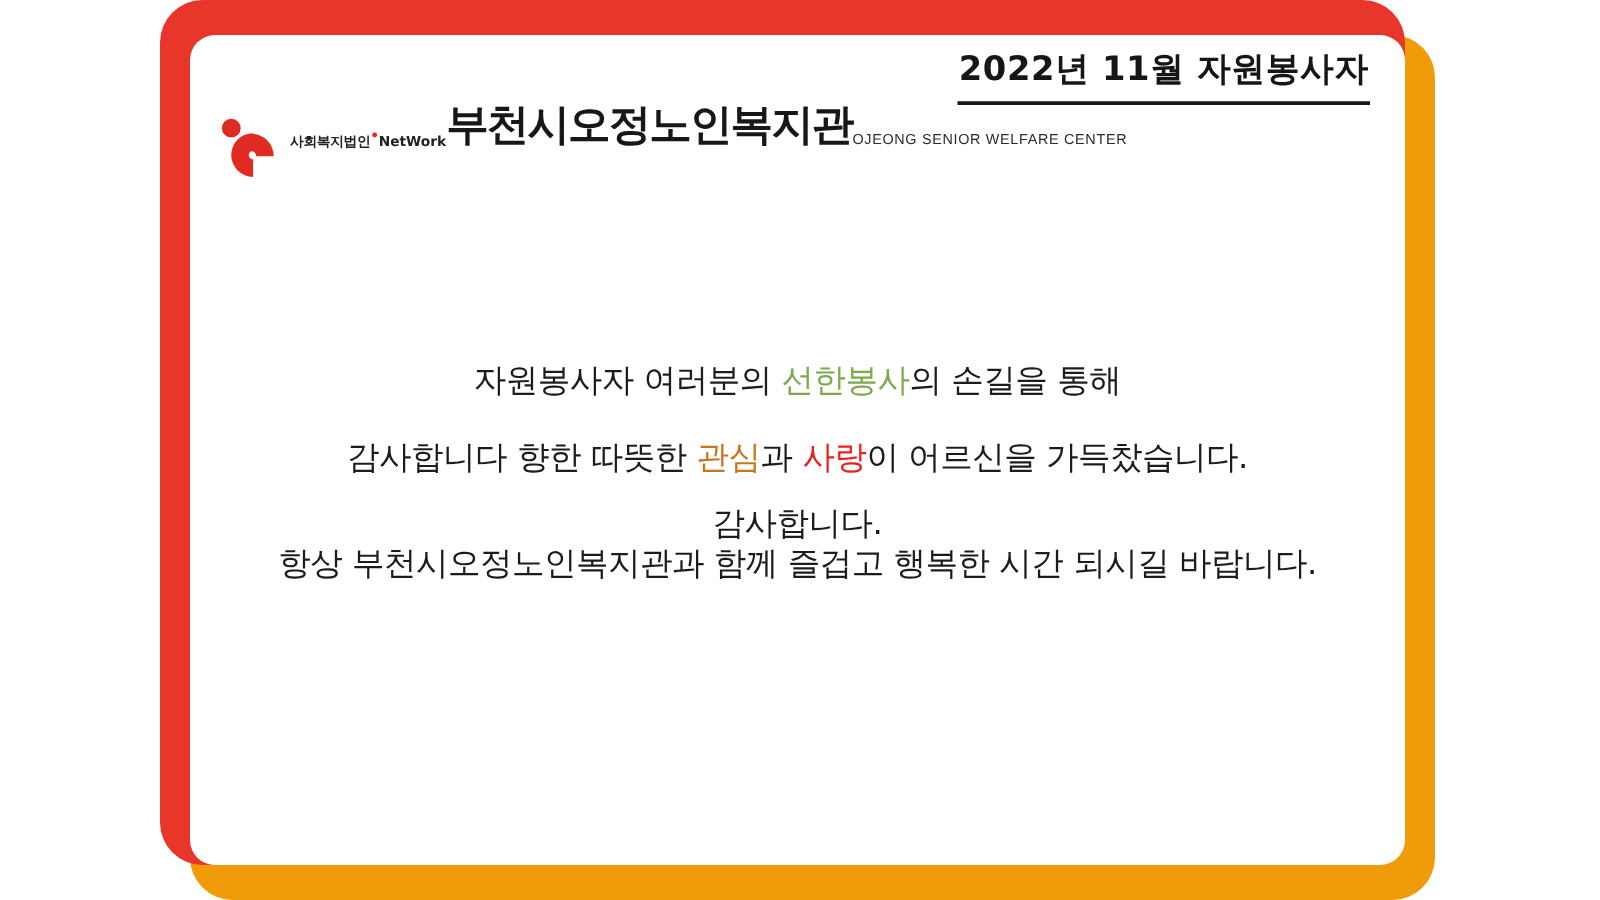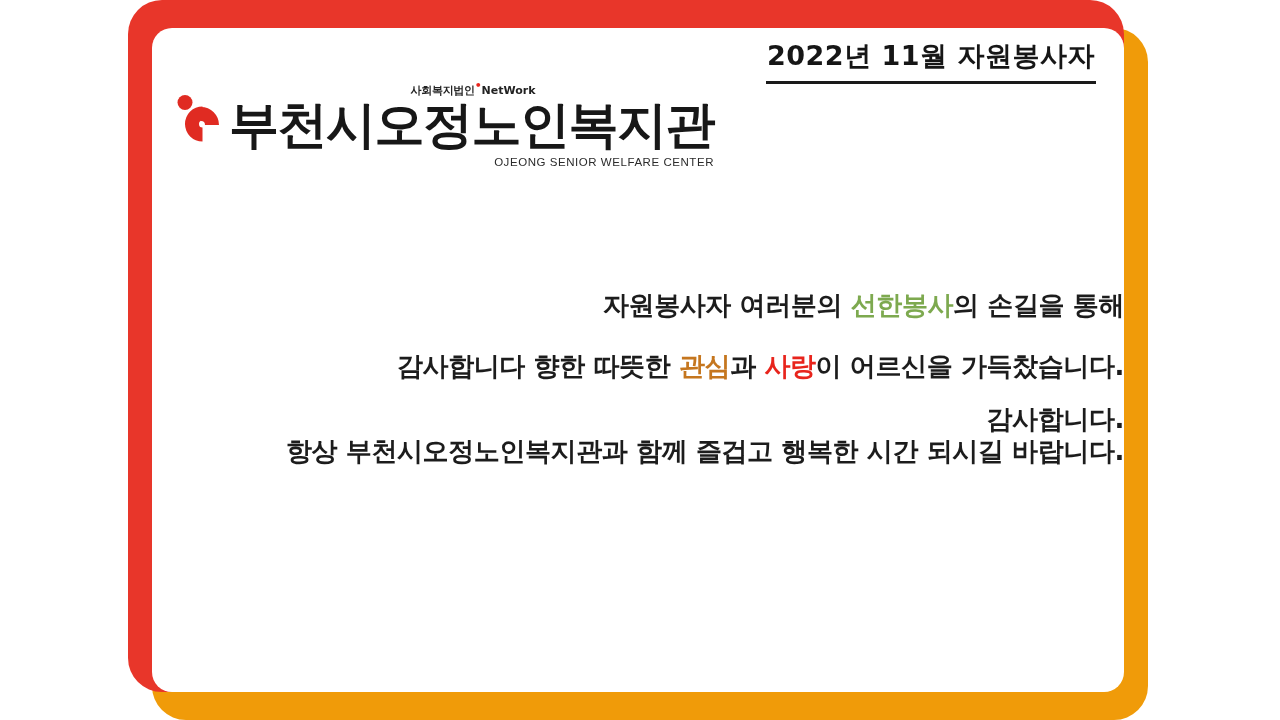--- a/index.html
+++ b/index.html
@@ -88,22 +88,22 @@
   }
   .logo-mark {
     width: 46px;
     height: 48px;
     margin-top: 14px;
     flex: 0 0 auto;
   }
   .logo-text {
     margin-left: 9px;
     display: flex;
-    flex-direction: column;
-    align-items: center;
+    flex-direction: row;
+    align-items: flex-end;
   }
   .logo-tagline {
     font-family: "DejaVu Sans", "Liberation Sans", sans-serif;
     font-size: 11px;
     font-weight: 700;
     color: #222222;
     letter-spacing: -0.3px;
     line-height: 1;
     margin-left: 3px;
     white-space: nowrap;
@@ -113,21 +113,21 @@
     font-size: 11px;
     vertical-align: super;
     line-height: 1;
   }
   .logo-tagline .nw {
     font-weight: 700;
     letter-spacing: 0px;
   }
   .logo-name {
     font-family: "DejaVu Sans", "Liberation Sans", sans-serif;
-    font-size: 50px;
+    font-size: 34px;
     font-weight: 700;
     color: #171717;
     letter-spacing: -1.5px;
     line-height: 1.08;
     margin-top: 2px;
     white-space: nowrap;
   }
   .logo-en {
     font-family: "Liberation Sans", "DejaVu Sans", sans-serif;
     font-size: 11.5px;
@@ -144,26 +144,25 @@
   .message {
     position: absolute;
     left: 0;
     right: 0;
     top: 262px;
     text-align: center;
     font-family: "DejaVu Sans", "Liberation Sans", sans-serif;
   }
   .msg-line {
     font-size: 26px;
-    font-weight: 700;
+    font-weight: 400;
     color: #1c1c1c;
     line-height: 1.2;
     letter-spacing: -0.4px;
     white-space: nowrap;
-    text-align: right;
   }
   .msg-line.l1 { margin-bottom: 30px; }
   .msg-line.l2 { margin-bottom: 22px; }
   .msg-line.l3 { margin-bottom: 22px; }
   .msg-line.l4 { margin-bottom: 0; }
 
   .hl-green  { color: #7DA94F; }
   .hl-orange { color: #C5761E; }
   .hl-red    { color: #E8241C; }
 </style>

